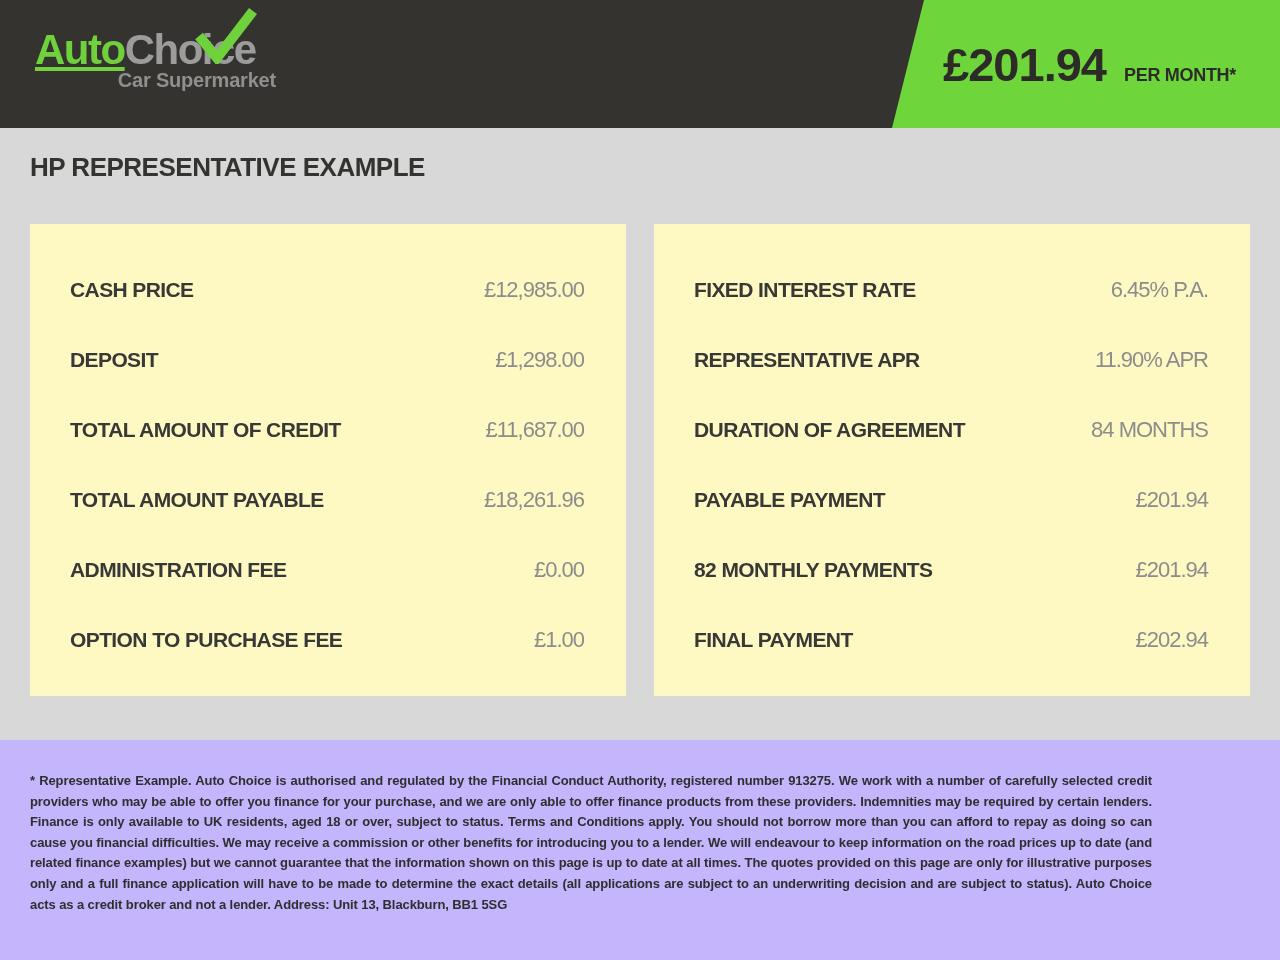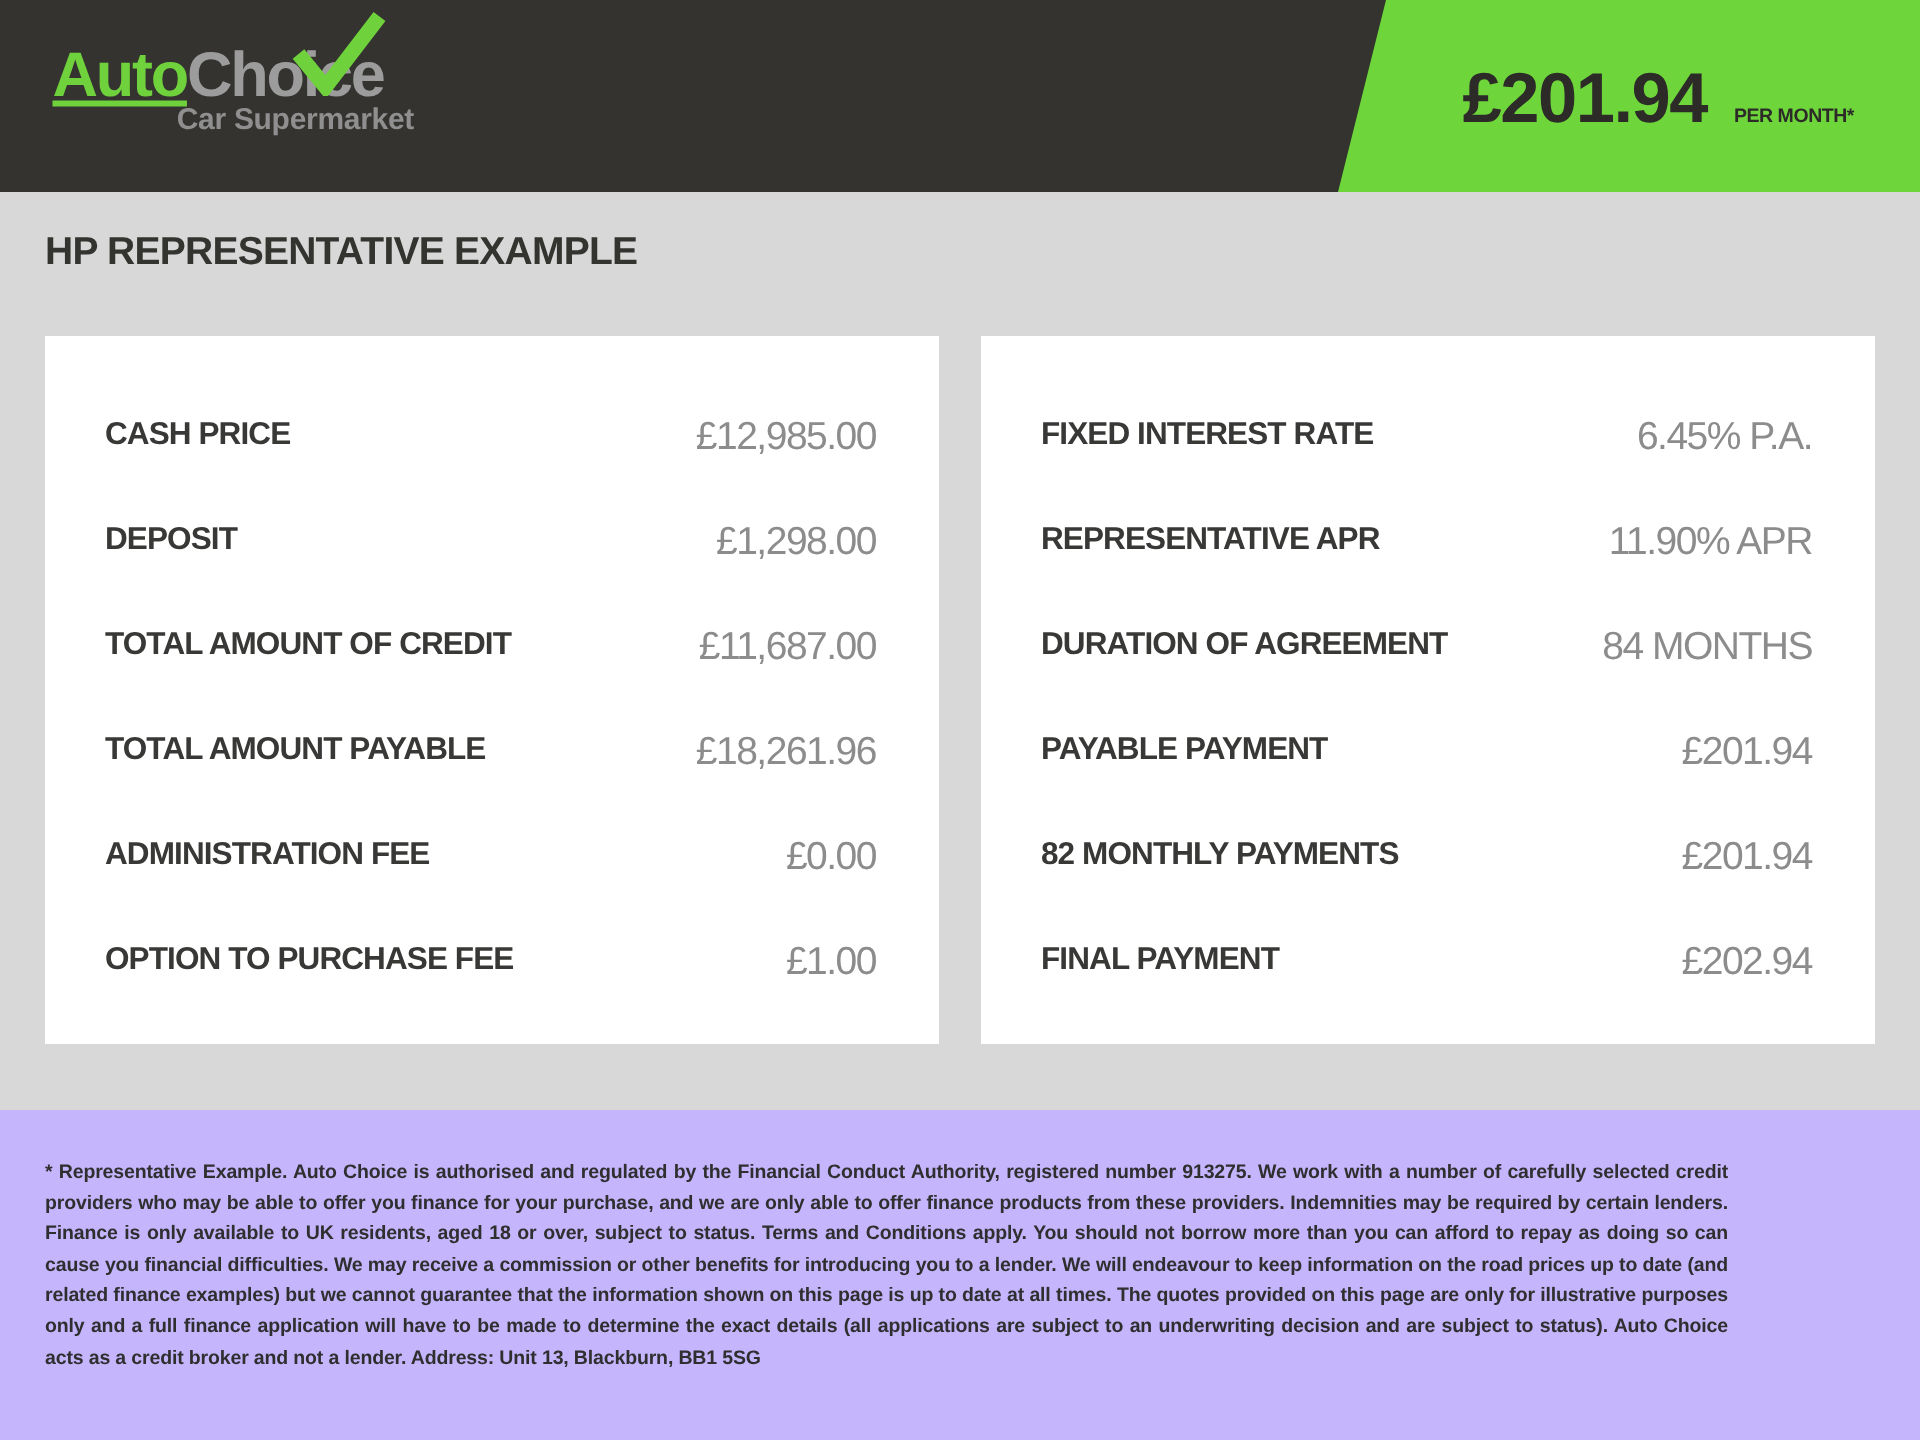--- a/index.html
+++ b/index.html
@@ -35,21 +35,21 @@
     transform: translateY(41px);
   }
   .price-amount {
     font-size: 47px;
     font-weight: 700;
     color: #2c2b28;
     letter-spacing: -1px;
     line-height: 47px;
   }
   .price-period {
-    font-size: 13px;
+    font-size: 18px;
     font-weight: 700;
     color: #2c2b28;
     letter-spacing: -0.3px;
   }
 
   .logo {
     position: absolute;
     top: 28px; left: 35px;
     width: 245px;
   }
@@ -90,38 +90,38 @@
     letter-spacing: -0.5px;
     line-height: 31px;
     margin-bottom: 41px;
   }
   .cards {
     display: flex;
     gap: 28px;
   }
   .card {
     width: 597px; height: 472px;
-    background: #ffffff;
+    background: #fef9c3;
     padding: 31px 42px 0 40px;
   }
   .finance-row {
     height: 70px;
     display: flex;
     align-items: center;
     justify-content: space-between;
   }
   .finance-label {
     font-size: 21px;
     font-weight: 700;
     color: #383836;
     letter-spacing: -0.6px;
     white-space: nowrap;
   }
   .finance-value {
-    font-size: 26px;
+    font-size: 22px;
     font-weight: 400;
     color: #8c8c8c;
     letter-spacing: -1px;
     white-space: nowrap;
   }
 
   
   .footer {
     width: 1280px; height: 220px;
     background: #c4b5fd;

